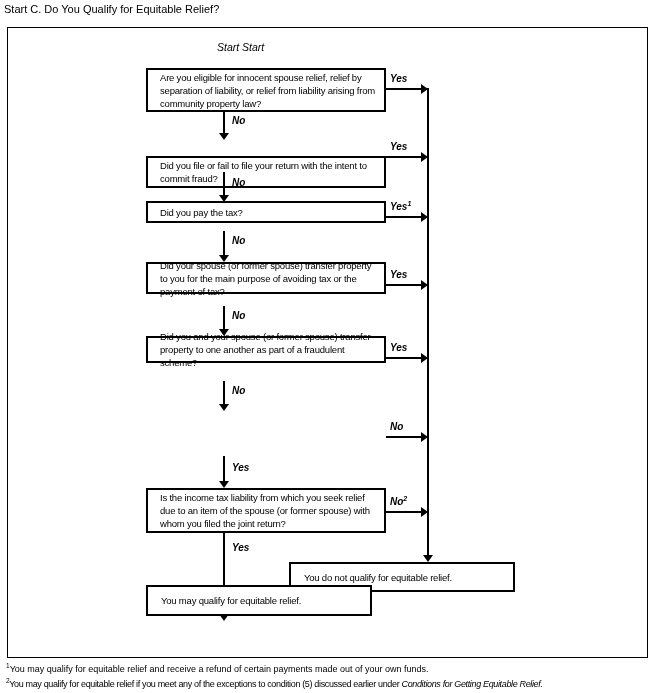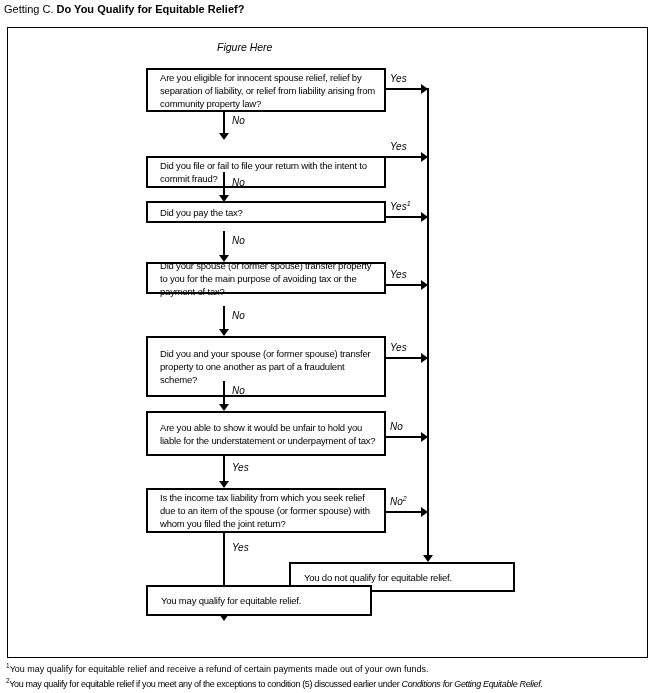--- a/index.html
+++ b/index.html
@@ -2,75 +2,72 @@
 <html><head>
 <meta charset="utf-8">
 <style>
   html, body { margin:0; padding:0; background:#fff; }
   .canvas {
     position:relative; width:654px; height:693px;
     font-family:"Liberation Sans", sans-serif; color:#000; background:#fff;
     overflow:hidden;
   }
   .title { position:absolute; left:4px; top:3px; font-size:11px; white-space:nowrap; }
-  .title b { font-weight:bold;text-align:center; }
+  .title b { font-weight:normal;text-align:center; }
   .frame { position:absolute; left:7px; top:27px; width:639px; height:629px; border:1px solid #000; }
   .start { position:absolute; left:217px; top:41px; font-style:italic; font-size:10.5px; }
   .qbox {
     position:absolute; left:146px; width:240px; border:2px solid #000; box-sizing:border-box;
     display:flex; align-items:center; padding:2px 4px 2px 12px;
     font-size:9.5px; letter-spacing:-0.2px; line-height:13px; background:#fff;
   }
   .tbox {
     position:absolute; border:2px solid #000; box-sizing:border-box;
     display:flex; align-items:center; padding:2px 4px 2px 13px;
     font-size:9.5px; letter-spacing:-0.2px; background:#fff;
   }
   .vl { position:absolute; width:2px; background:#000; }
   .hl { position:absolute; height:2px; background:#000; }
   .ah-d { position:absolute; width:0; height:0; border-left:5px solid transparent; border-right:5px solid transparent; border-top:7px solid #000; }
   .ah-r { position:absolute; width:0; height:0; border-top:5px solid transparent; border-bottom:5px solid transparent; border-left:7px solid #000; }
-  .lbl { position:absolute; font-style:italic; font-size:10px; white-space:nowrap; }
+  .lbl { position:absolute; font-style:italic; font-size:10px; white-space:nowrap;font-weight:bold; }
   .lbl sup { font-size:7px; }
   .fns { position:absolute; left:6px; top:660px; width:646px; font-size:9px; line-height:11px; }
   .fn sup { font-size:6.5px; }
   .fn2 { letter-spacing:-0.35px; }
   .fn i { font-style:italic; }
 </style>
 </head>
 <body>
 
 <div class="canvas">
 
   <div class="title">
-    <span>Getting C.</span>
+    <span>Start C.</span>
     <b>Do You Qualify for Equitable Relief?</b>
   </div>
 
   <div class="frame"></div>
 
-  <div class="start">Figure Here</div>
+  <div class="start">Start Start</div>
 
   <div class="qbox" style="top:68px;height:44px">
     <span>Are you eligible for innocent spouse relief, relief by separation of liability, or relief from liability arising from community property law?</span>
   </div>
   <div class="qbox" style="top:156px;height:32px">
     <span>Did you file or fail to file your return with the intent to commit fraud?</span>
   </div>
   <div class="qbox" style="top:201px;height:22px">
     <span>Did you pay the tax?</span>
   </div>
   <div class="qbox" style="top:262px;height:32px">
     <span>Did your spouse (or former spouse) transfer property to you for the main purpose of avoiding tax or the payment of tax?</span>
   </div>
-  <div class="qbox" style="top:336px;height:61px">
+  <div class="qbox" style="top:336px;height:27px">
     <span>Did you and your spouse (or former spouse) transfer property to one another as part of a fraudulent scheme?</span>
-  </div>
-  <div class="qbox" style="top:411px;height:45px">
-    <span>Are you able to show it would be unfair to hold you liable for the understatement or underpayment of tax?</span>
   </div>
   <div class="qbox" style="top:488px;height:45px">
     <span>Is the income tax liability from which you seek relief due to an item of the spouse (or former spouse) with whom you filed the joint return?</span>
   </div>
 
   <div class="vl" style="left:223px;top:112px;height:22px"></div>
   <div class="ah-d" style="left:219px;top:133px"></div>
   <div class="lbl" style="left:232px;top:115px"><i><span>No</span></i></div>
 
   <div class="vl" style="left:223px;top:172px;height:24px"></div>

